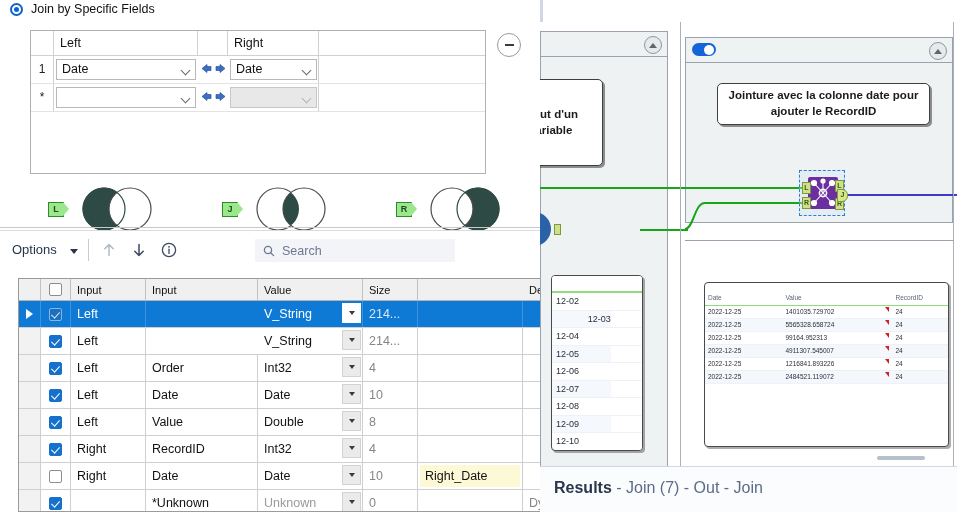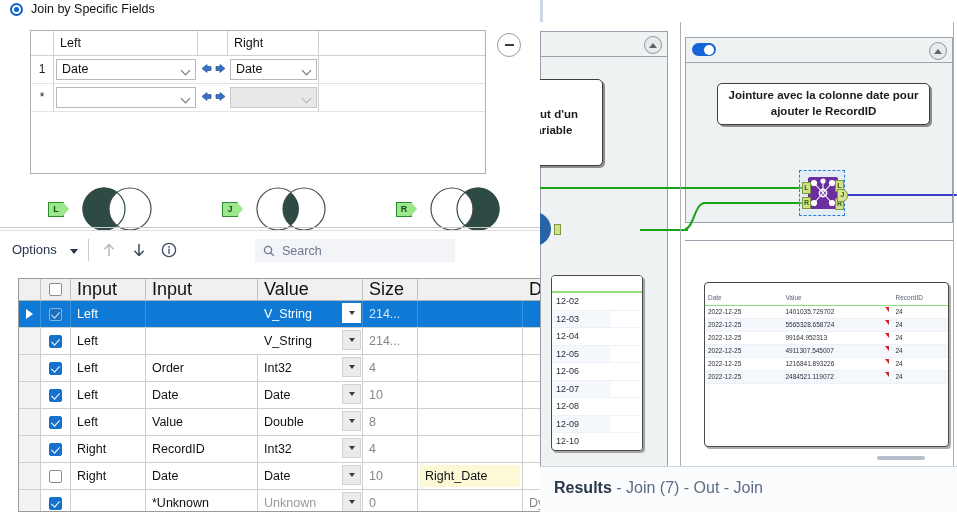--- a/index.html
+++ b/index.html
@@ -71,21 +71,21 @@
   .srch-txt{font-size:12.5px;color:#6d7790;}
 
   
   .grid{position:absolute;left:18px;top:278px;width:522px;height:234px;
     border:1px solid #9b9b9b;border-right:none;box-sizing:border-box;background:#fff;overflow:hidden;}
   .grow{position:relative;height:27px;box-sizing:border-box;}
   .ghdr{height:22px;background:#f0f0f0;border-bottom:1px solid #b4b4b4;}
   .gc{position:absolute;top:0;bottom:0;box-sizing:border-box;border-right:1px solid #cfcfcf;
      font-size:12.5px;color:#111;padding-left:6px;display:flex;align-items:center;overflow:hidden;
      white-space:nowrap;}
-  .ghdr .gc{font-size:18px;color:#111;border-right:1px solid #c2c2c2;background:#f0f0f0;}
+  .ghdr .gc{font-size:11px;color:#111;border-right:1px solid #c2c2c2;background:#f0f0f0;}
   .grow.body{border-bottom:1px solid #cfcfcf;background:#fff;}
   .grow.sel{background:#0f7ad6;}
   .grow.sel .gc{color:#fff;border-right-color:#3a93de;}
   .grow.sel .gc.dim{color:#d6e9fa;}
   .gc.dim{color:#868686;}
   .gc.dimmer{color:#9a9a9a;}
 
   .cbx{width:13px;height:13px;border:1px solid #8d8d8d;background:#fff;box-sizing:border-box;
      border-radius:2px;position:relative;}
   .cbx.on{background:#1671cc;border-color:#1671cc;}
@@ -540,21 +540,21 @@
       <div class="mg-hdr" style="height:15px;border-bottom:2px solid #8fdc7a;">
         <div class="c" style="width:62px;"></div>
           <div class="c" style="width:30px;"></div>
       </div>
       <div id="preview-left-body">
           <div class="lg-row">
             <div class="c" style="width: 60px;">12-02</div>
             <div class="c" style="width: 30px; background: rgb(255, 255, 255);"></div>
           </div>
           <div class="lg-row alt">
-            <div class="c" style="width: 60px;">12-03</div>
+            <div class="c" style="width: 60px; text-align: right;">12-03</div>
             <div class="c" style="width: 30px; background: rgb(255, 255, 255);"></div>
           </div>
           <div class="lg-row">
             <div class="c" style="width: 60px;">12-04</div>
             <div class="c" style="width: 30px; background: rgb(255, 255, 255);"></div>
           </div>
           <div class="lg-row alt">
             <div class="c" style="width: 60px;">12-05</div>
             <div class="c" style="width: 30px; background: rgb(255, 255, 255);"></div>
           </div>

